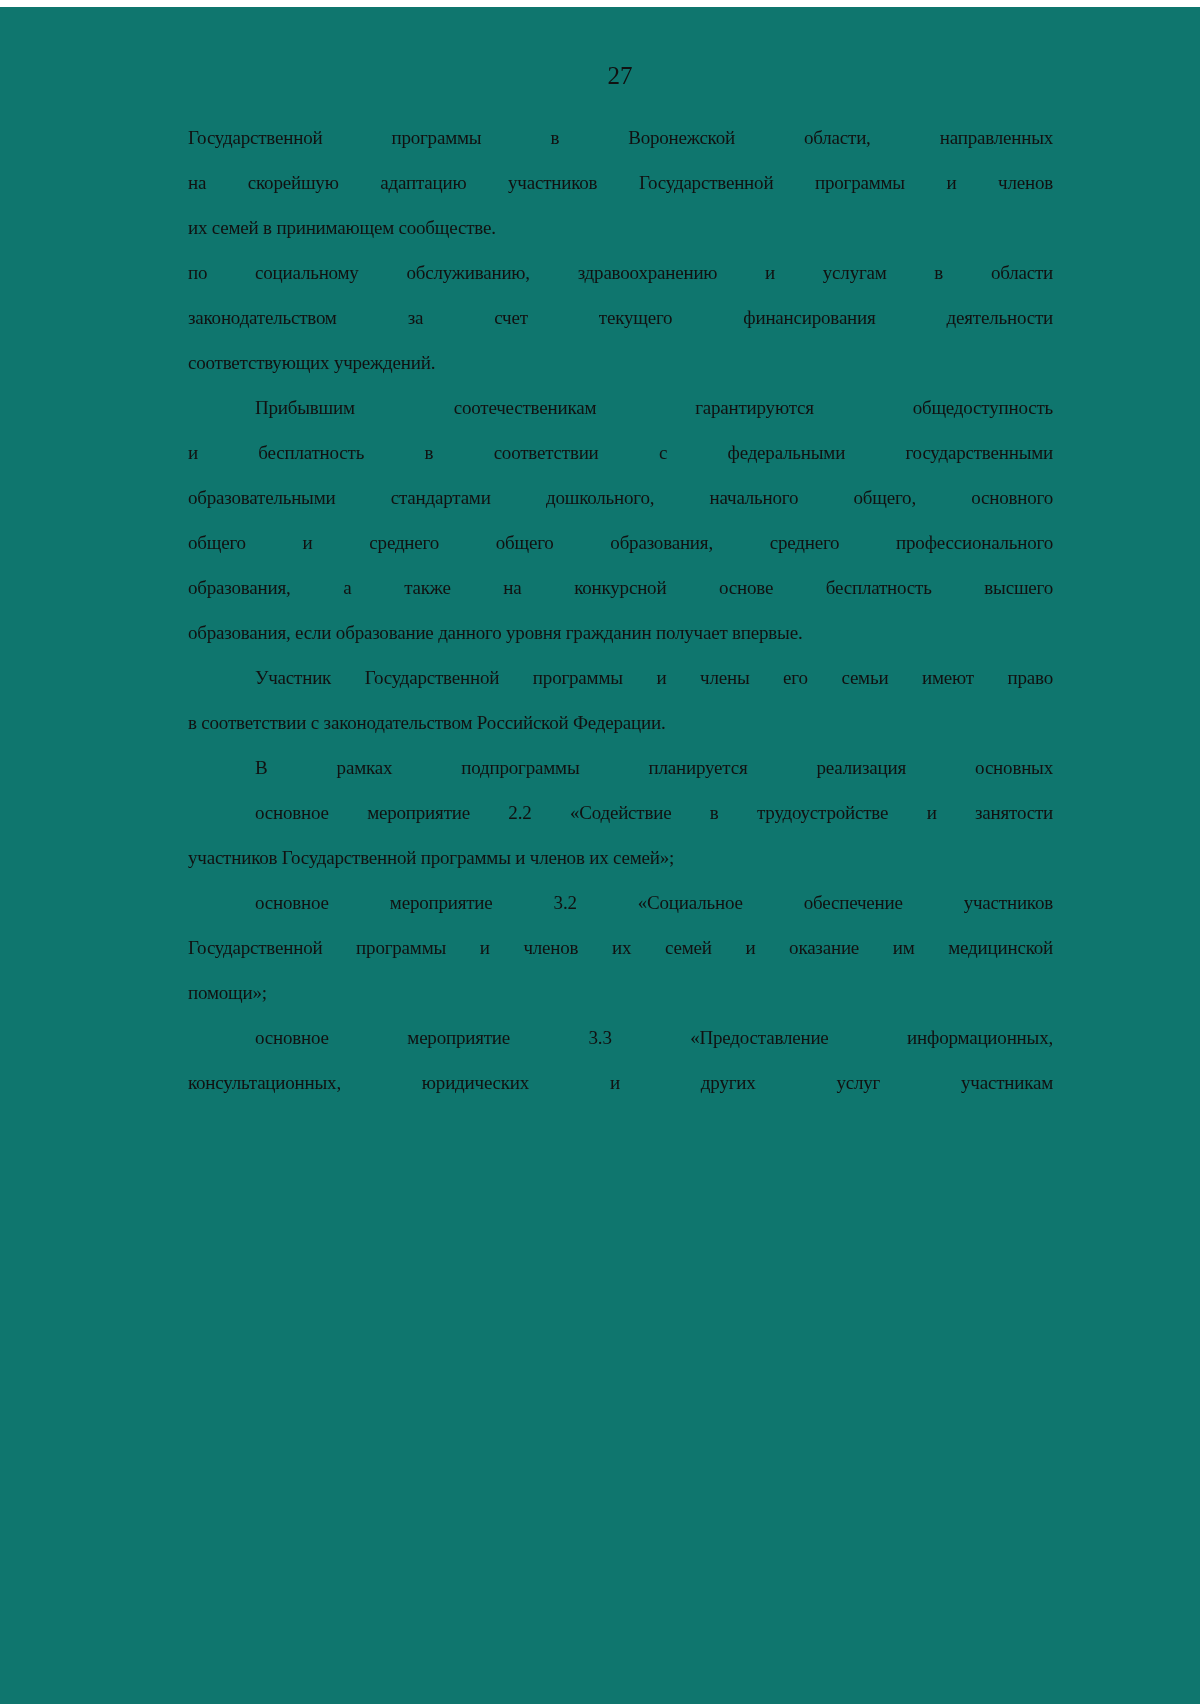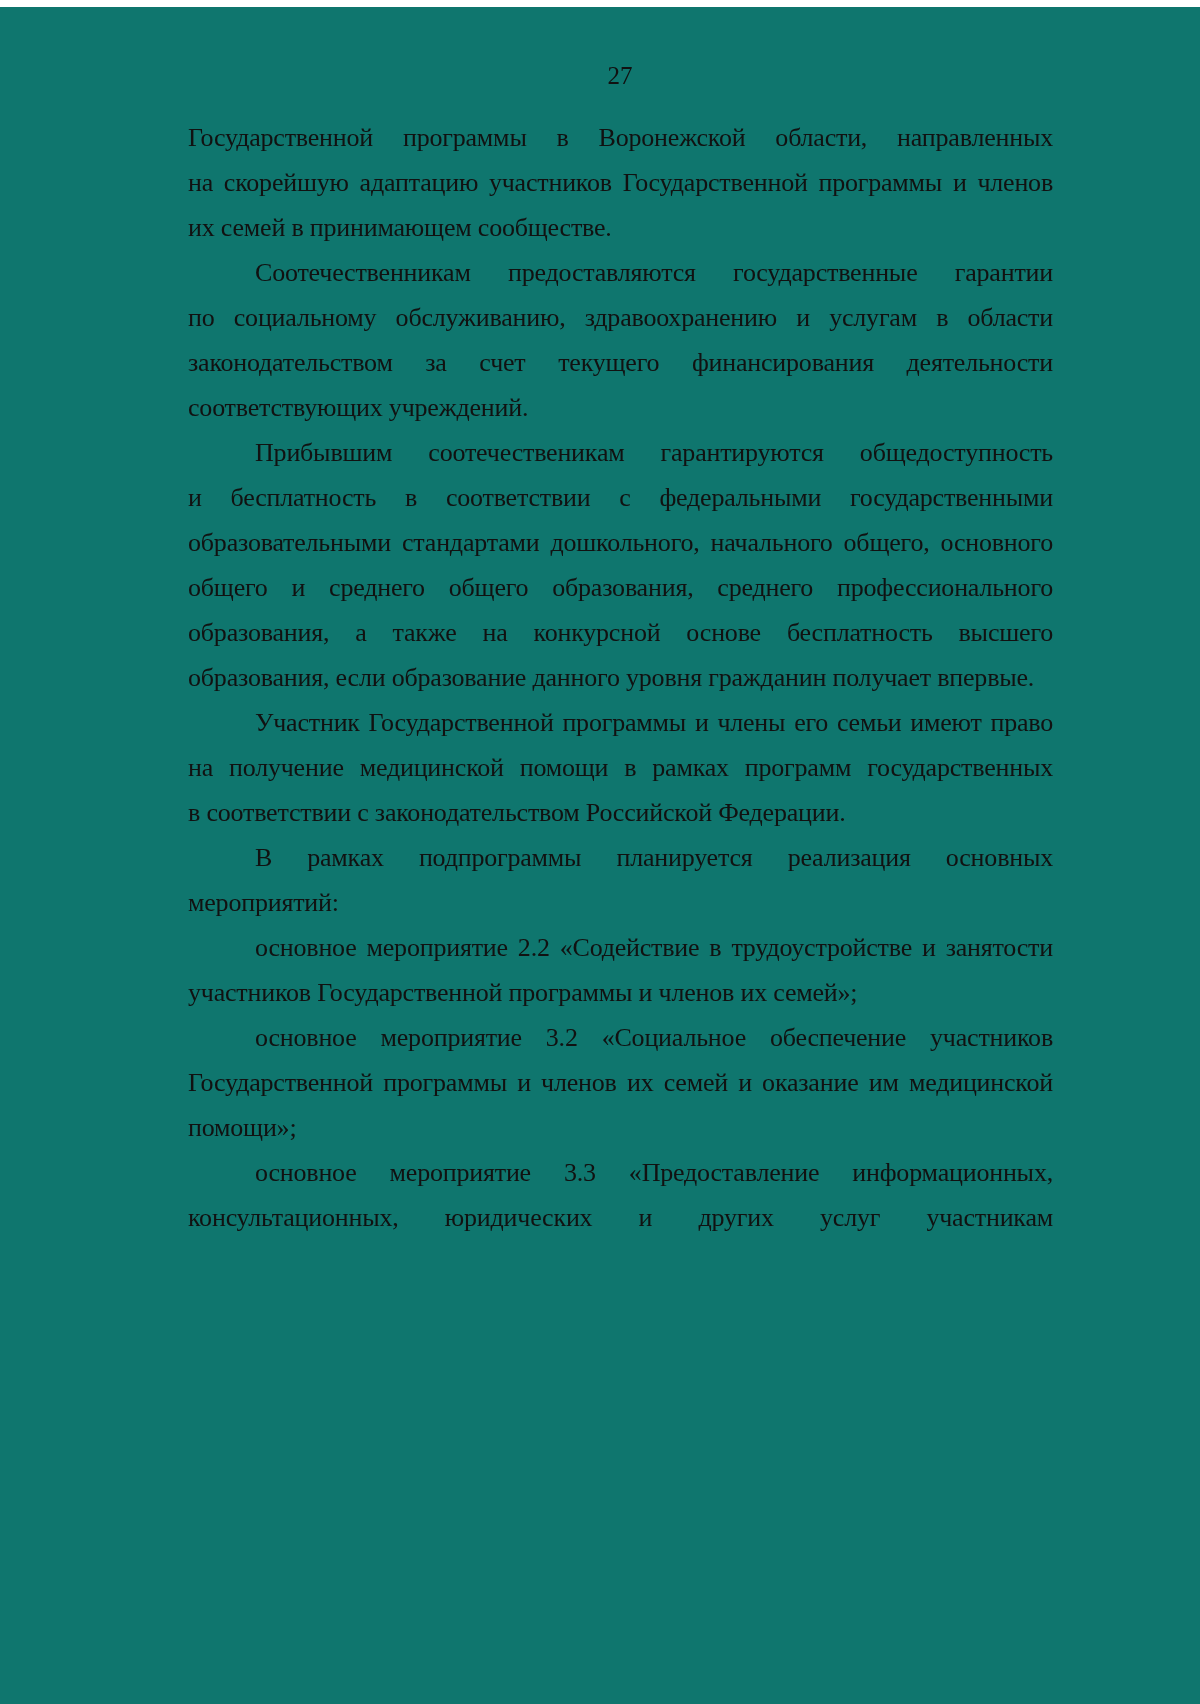--- a/index.html
+++ b/index.html
@@ -7,21 +7,21 @@
   .page {
     position: absolute; left: 0; top: 7px; width: 1200px; height: 1704px; background: #0f766e;
     font-family: "Liberation Serif", "DejaVu Serif", serif; color: #111111;
   }
   .page-number {
     position: absolute; top: 52px; left: 0; width: 1240px; text-align: center;
     font-size: 25px; line-height: 34px;
   }
   .body-text {
     position: absolute; left: 188px; top: 108px; width: 865px;
-    font-size: 26px; line-height: 45px; text-align: justify;
+    font-size: 19px; line-height: 45px; text-align: justify;
     letter-spacing: -0.2px;
   }
   .line { display: block; text-align: justify; text-align-last: justify; height: 45px; white-space: nowrap; }
   .line.last { text-align-last: left; }
   .line.ind { padding-left: 67px; }
 </style>
 </head>
 <body>
 
 <div class="page">
@@ -29,45 +29,42 @@
 
   <div class="body-text">
 
     <div>
       <span class="line">Государственной программы в Воронежской области, направленных</span>
       <span class="line">на скорейшую адаптацию участников Государственной программы и членов</span>
       <span class="line last">их семей в принимающем сообществе.</span>
     </div>
 
     <div>
-      <span class="line ind">Соотечественникам предоставляются государственные гарантии</span>
       <span class="line">по социальному обслуживанию, здравоохранению и услугам в области</span>
       <span class="line">законодательством за счет текущего финансирования деятельности</span>
       <span class="line last">соответствующих учреждений.</span>
     </div>
 
     <div>
       <span class="line ind">Прибывшим соотечественикам гарантируются общедоступность</span>
       <span class="line">и бесплатность в соответствии с федеральными государственными</span>
       <span class="line">образовательными стандартами дошкольного, начального общего, основного</span>
       <span class="line">общего и среднего общего образования, среднего профессионального</span>
       <span class="line">образования, а также на конкурсной основе бесплатность высшего</span>
       <span class="line last">образования, если образование данного уровня гражданин получает впервые.</span>
     </div>
 
     <div>
       <span class="line ind">Участник Государственной программы и члены его семьи имеют право</span>
-      <span class="line">на получение медицинской помощи в рамках программ государственных</span>
       <span class="line last">в соответствии с законодательством Российской Федерации.</span>
     </div>
 
 
     <div>
       <span class="line ind">В рамках подпрограммы планируется реализация основных</span>
-      <span class="line last">мероприятий:</span>
     </div>
 
     <div>
       <span class="line ind">основное мероприятие 2.2 «Содействие в трудоустройстве и занятости</span>
       <span class="line last">участников Государственной программы и членов их семей»;</span>
     </div>
 
     <div>
       <span class="line ind">основное мероприятие 3.2 «Социальное обеспечение участников</span>
       <span class="line">Государственной программы и членов их семей и оказание им медицинской</span>

